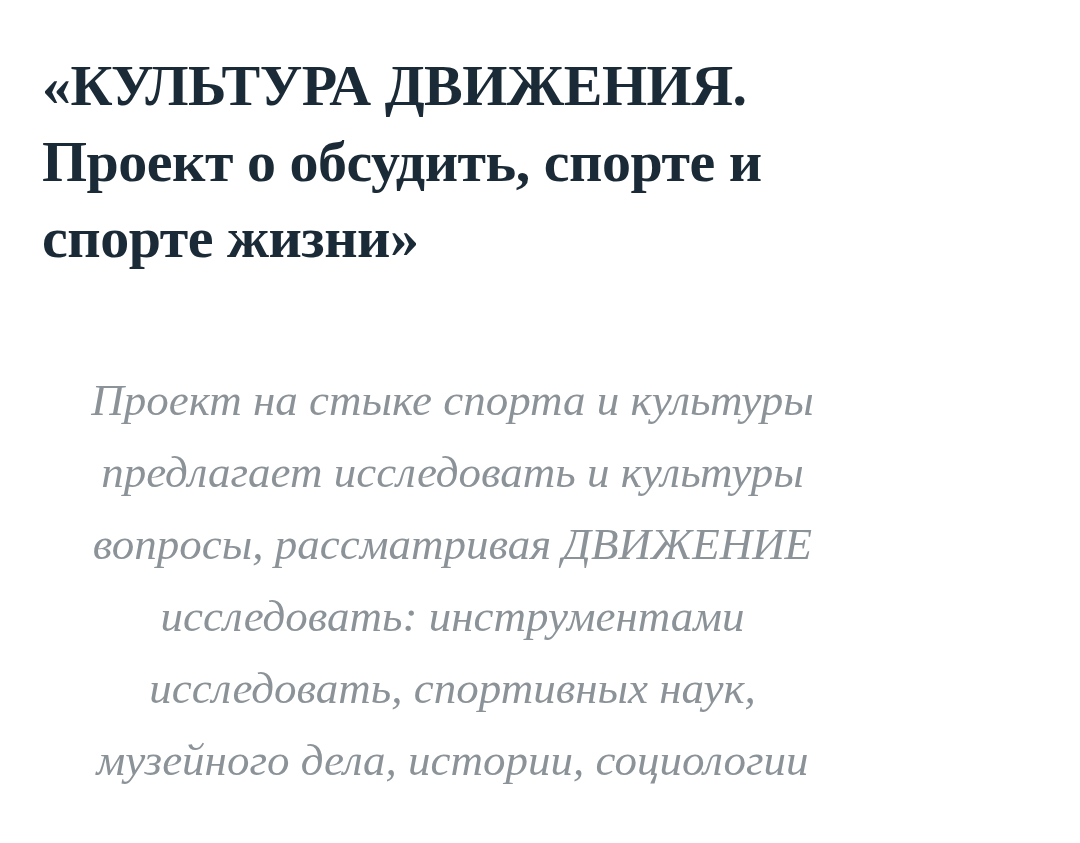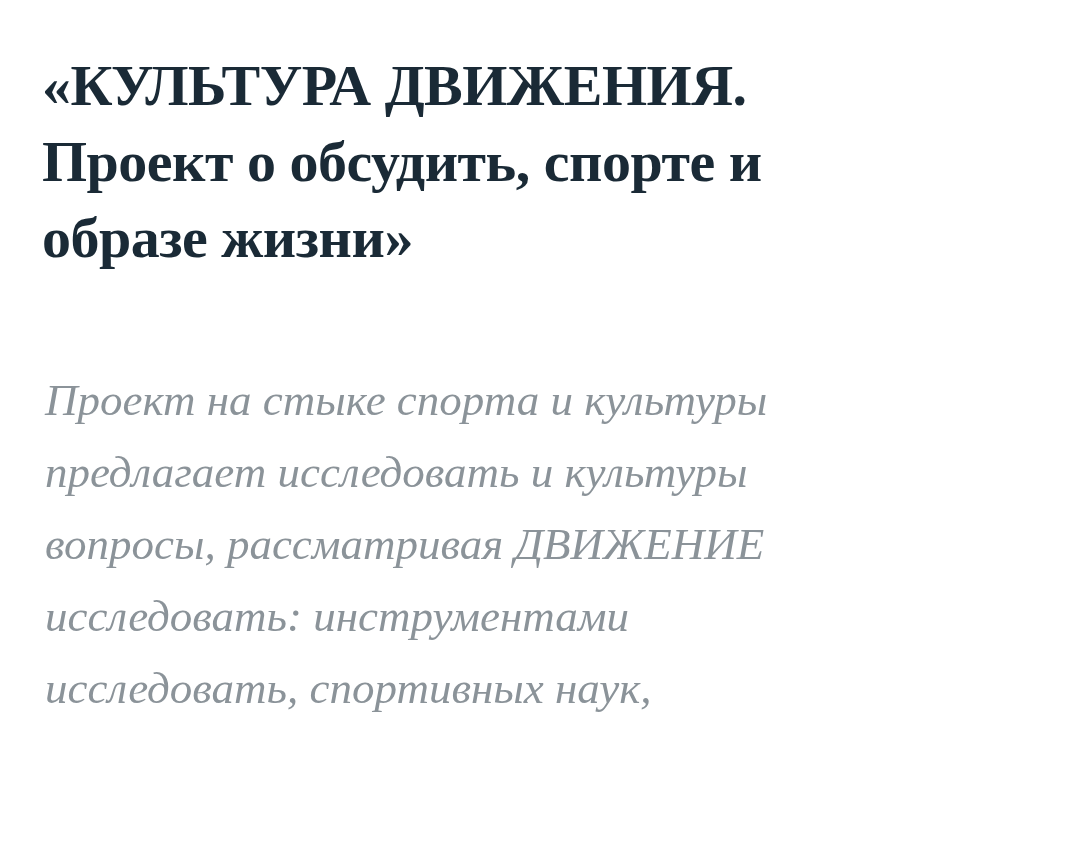--- a/index.html
+++ b/index.html
@@ -35,39 +35,41 @@
 
   .subtitle {
     margin-top: 88px;
     margin-left: 3px;
     color: #8b9399;
     font-family: "Liberation Serif", "DejaVu Serif", serif;
     font-style: italic;
     font-weight: 400;
     font-size: 45px;
     line-height: 72px;
+    text-align: center;
   }
 
   .subtitle .line {
     display: block;
     white-space: nowrap;
   }
 </style>
 </head>
 <body>
 
 <main class="page">
 
   <h1 class="title">
     <span class="line">«КУЛЬТУРА ДВИЖЕНИЯ.</span>
     <span class="line">Проект о обсудить, спорте и</span>
-    <span class="line">образе жизни»</span>
+    <span class="line">спорте жизни»</span>
   </h1>
 
   <p class="subtitle">
     <span class="line">Проект на стыке спорта и культуры</span>
     <span class="line">предлагает исследовать и культуры</span>
     <span class="line">вопросы, рассматривая ДВИЖЕНИЕ</span>
     <span class="line">исследовать: инструментами</span>
     <span class="line">исследовать, спортивных наук,</span>
+    <span class="line">музейного дела, истории, социологии</span>
   </p>
 
 </main>
 
 </body></html>

